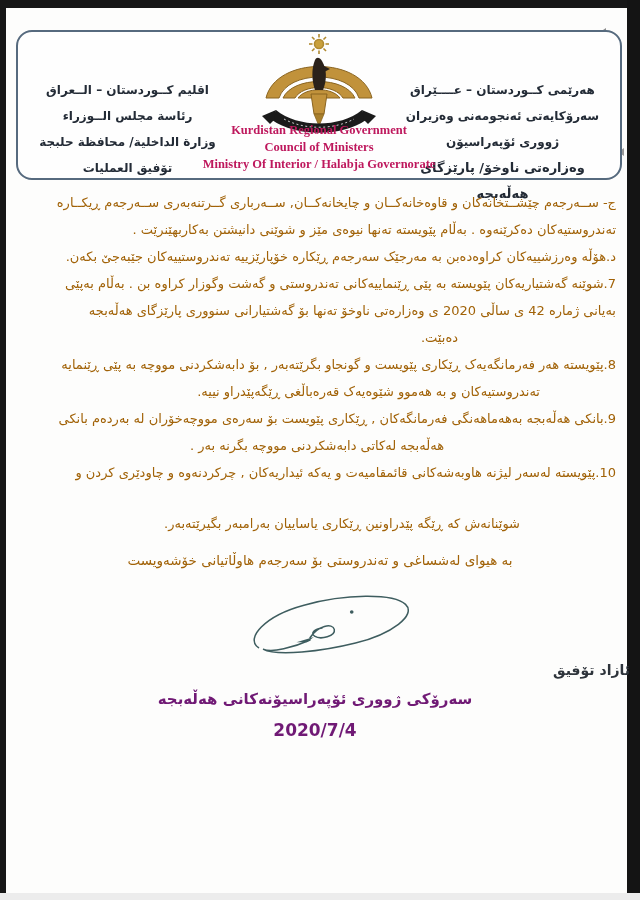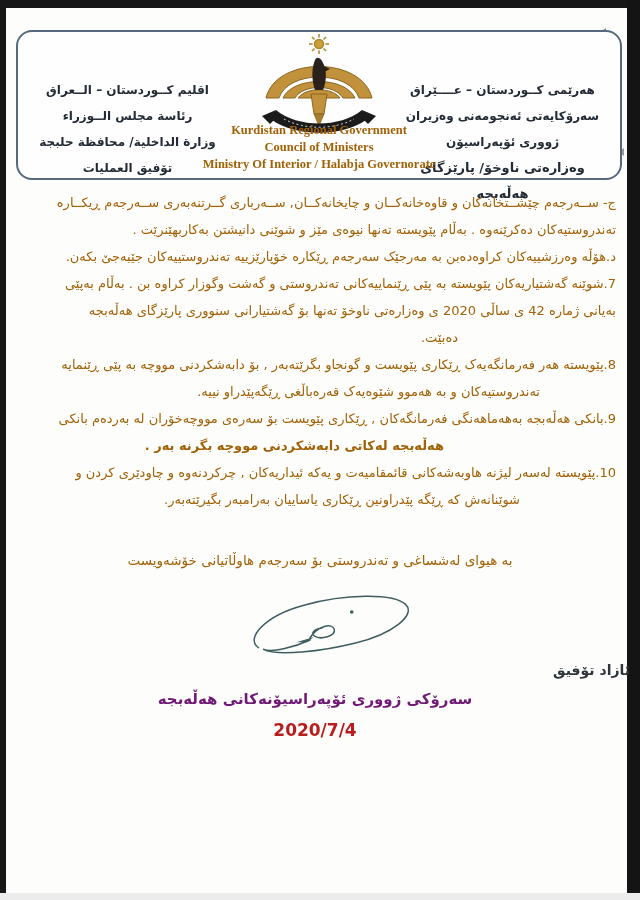--- a/index.html
+++ b/index.html
@@ -26,47 +26,47 @@
   }
   .hdr-col{position:absolute;top:13px;text-align:center;font-weight:bold;
     font-size:12px;line-height:26px;color:#232b36;margin-top:32px;}
   .hdr-kurdish{right:10px;width:215px;direction:rtl;}
   .hdr-arabic{left:12px;width:195px;direction:rtl;}
   .hdr-kurdish div:last-child{font-size:13px;}
   .emblem-wrap{position:absolute;left:50%;top:2px;transform:translateX(-50%);}
   .hdr-english{
     position:absolute;left:0;right:0;bottom:5px;text-align:center;
     font-family:"Liberation Serif",serif;font-weight:bold;
-    font-size:12.5px;line-height:17px;color:#a16207;
+    font-size:12.5px;line-height:17px;color:#be185d;
   }
 
   
   .body-text{position:absolute;left:24px;right:24px;top:189px;color:#a16207;}
   .bline{
     direction:rtl;text-align:right;white-space:nowrap;
     font-size:13px;height:27px;line-height:27px;letter-spacing:0;
   }
   .ind160{padding-right:158px;}
   .ind75{padding-right:76px;}
-  .ind172{padding-right:172px;font-weight:bold;}
-  .ind98{padding-right:96px;}
+  .ind172{padding-right:172px;}
+  .ind98{padding-right:96px;margin-top:24px;}
 
   .closing{
     position:absolute;left:0;right:0;top:552px;text-align:center;direction:rtl;
     font-size:13.5px;color:#a16207;
   }
 
   
   .sig-svg{position:absolute;left:243px;top:590px;}
   .sig-name{position:absolute;left:0;right:10px;top:662px;text-align:right;direction:rtl;
     font-weight:bold;font-size:14px;color:#2e343b;}
   .sig-title{position:absolute;left:0;right:10px;top:690px;text-align:center;direction:rtl;
     font-weight:bold;font-size:15px;color:#701a75;}
   .sig-date{position:absolute;left:0;right:10px;top:720px;text-align:center;
-    font-weight:bold;font-size:17px;color:#b91c1c;}
+    font-weight:bold;font-size:17px;color:#701a75;}
 </style>
 </head>
 <body>
 
 <div class="edge edge-top"></div>
 <div class="edge edge-left"></div>
 <div class="edge edge-right"></div>
 <div class="edge edge-bottom"></div>
 <div class="speck speck-a"></div>
 <div class="speck speck-b"></div>

